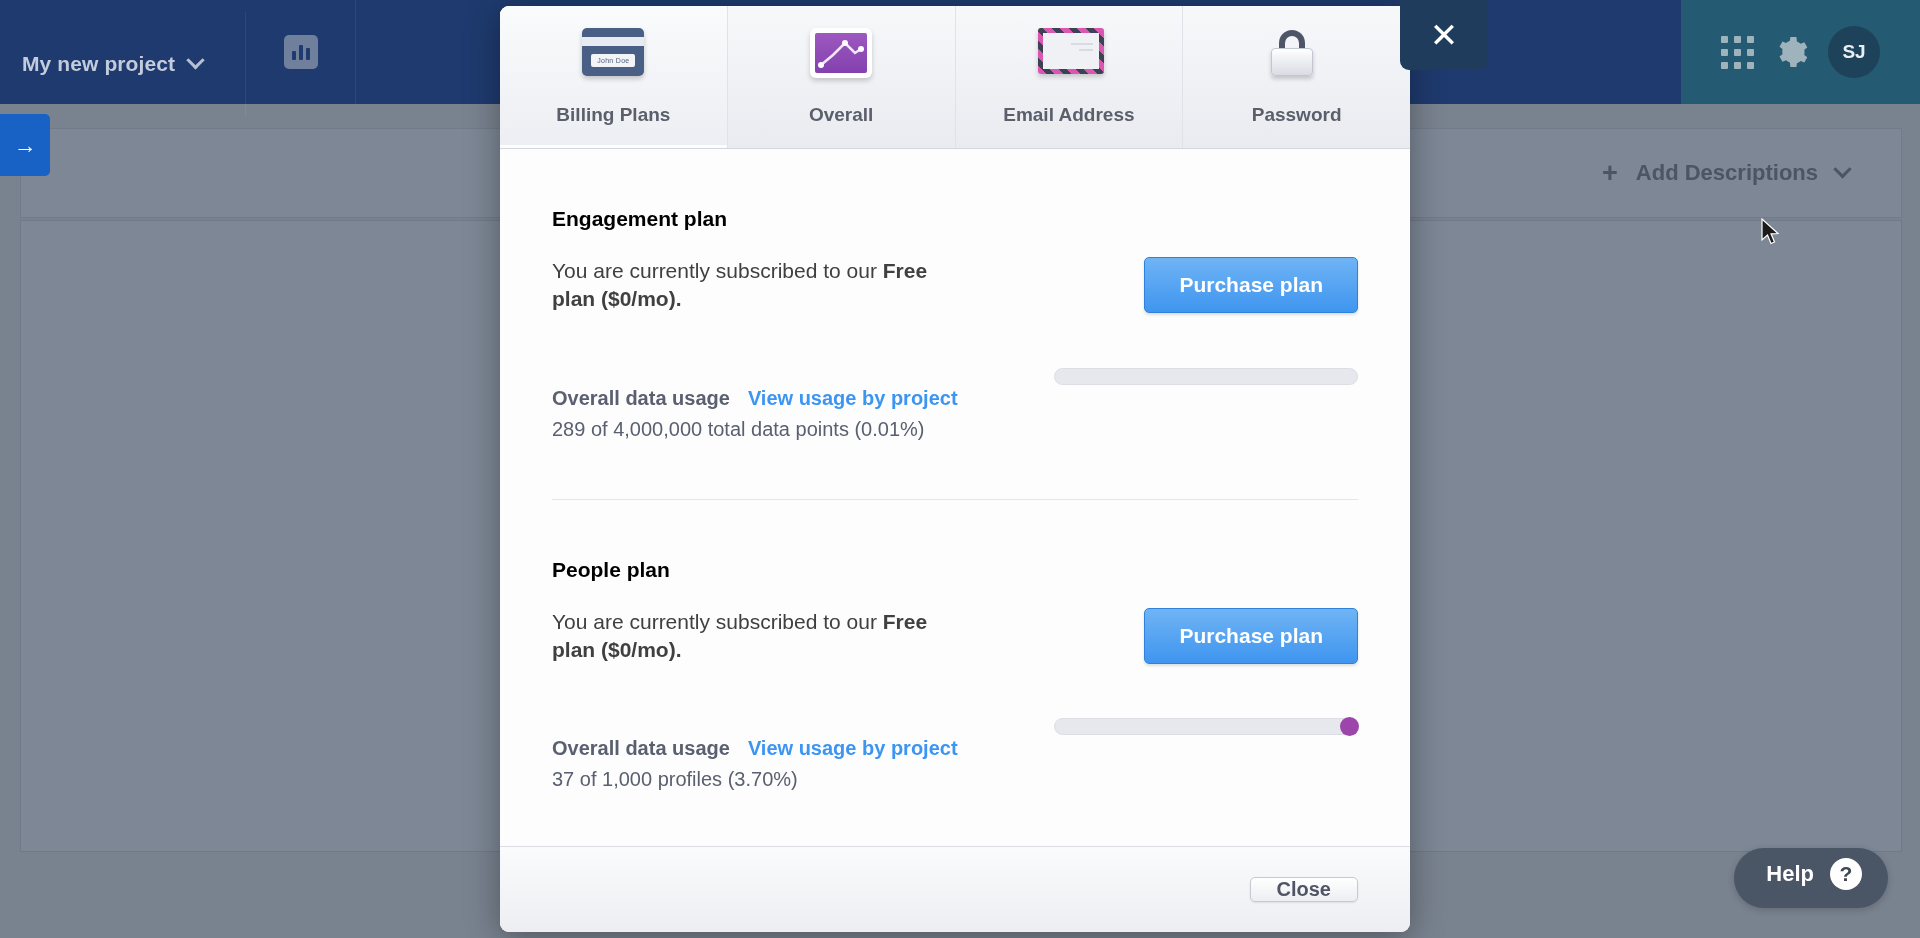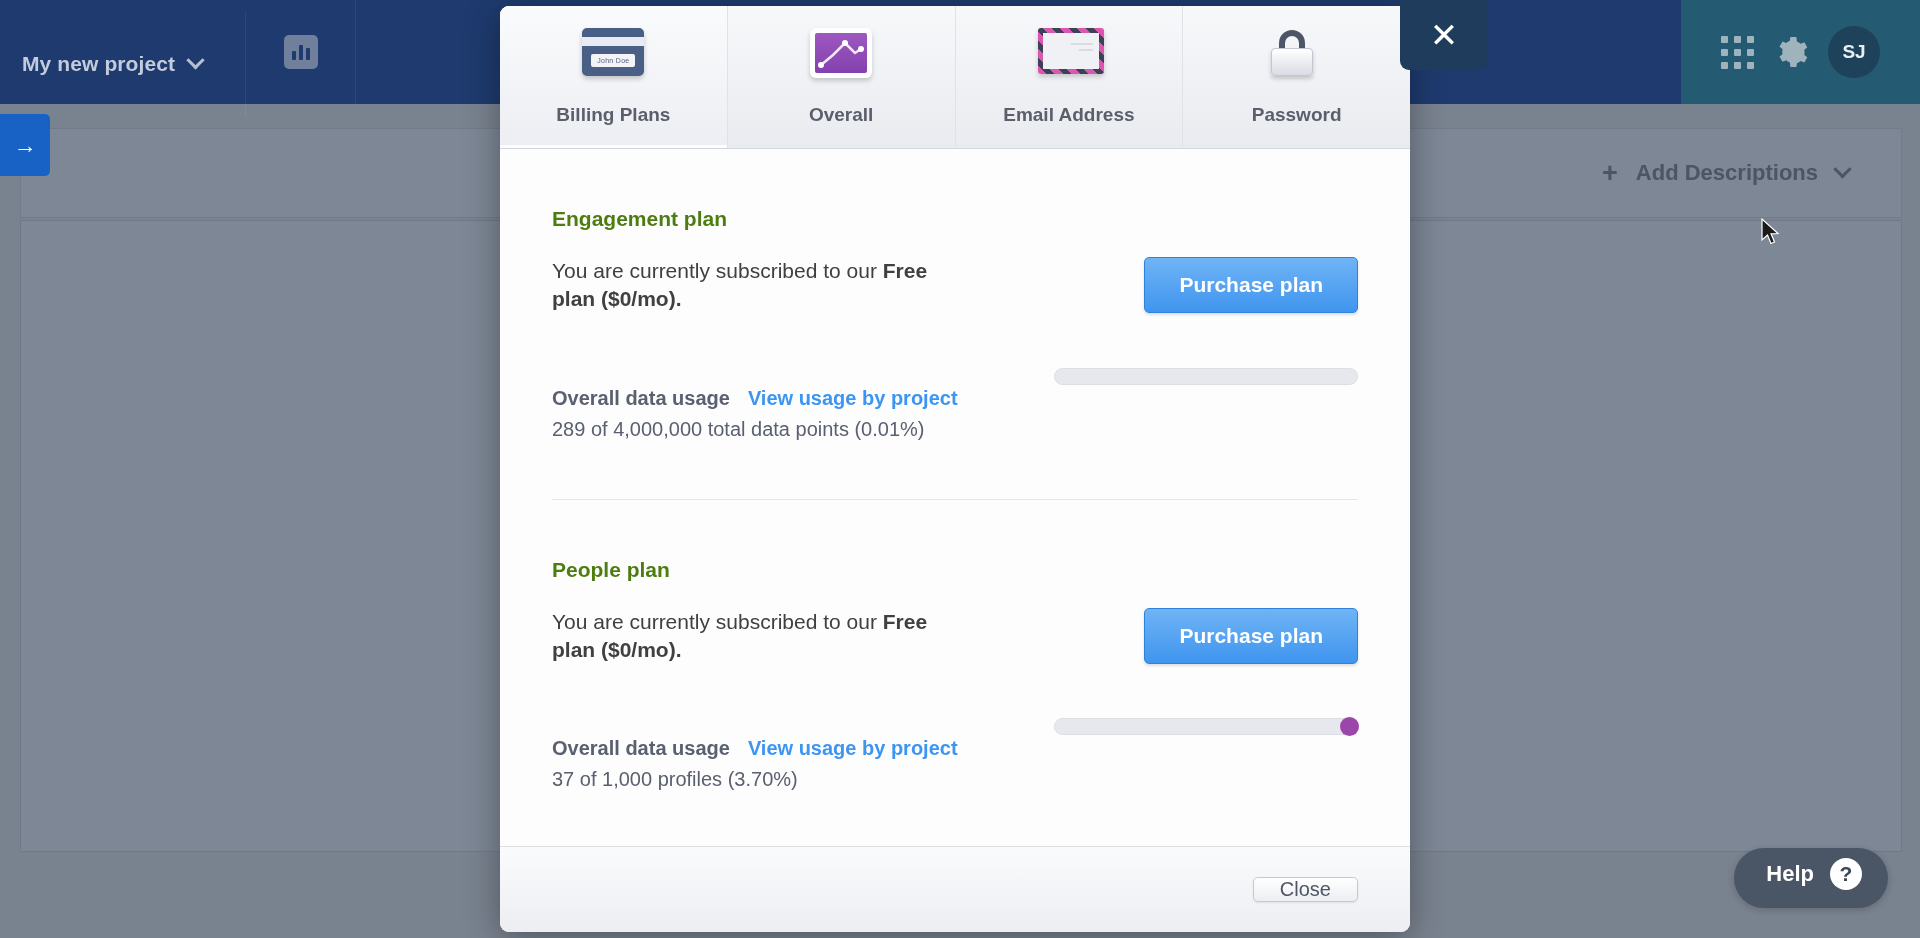--- a/index.html
+++ b/index.html
@@ -142,21 +142,21 @@
   .ic-lock { width: 52px; height: 50px; position: relative; }
   .ic-lock .shackle { position: absolute; left: 13px; top: 2px; width: 26px; height: 26px;
                       border: 6px solid #4d5566; border-bottom: none;
                       border-radius: 13px 13px 0 0; }
   .ic-lock .body { position: absolute; left: 5px; bottom: 2px; width: 42px; height: 28px;
                    background: linear-gradient(#ffffff, #d9dce4); border-radius: 4px;
                    border: 1px solid #c3c7d1; box-shadow: 0 3px 4px rgba(0,0,0,.18); }
 
   #modal-body { flex: 1; overflow: hidden; padding: 0 52px; background: #fdfdfd; position: relative; }
   .plan-block { padding-top: 58px; }
-  .plan-title { font-size: 21px; font-weight: 700; color: #4d7c0f; margin-bottom: 26px; }
+  .plan-title { font-size: 21px; font-weight: 700; color: #000000; margin-bottom: 26px; }
   .plan-row { display: flex; justify-content: space-between; align-items: flex-start; }
   .plan-desc { font-size: 21px; color: #404040; line-height: 1.35; max-width: 380px; }
   .plan-desc b { font-weight: 700; }
   .btn-purchase {
     background: linear-gradient(#6fb4f5, #3f95ef);
     border: 1px solid #2f82dc; border-radius: 5px;
     color: #fff; font-size: 21px; font-weight: 700;
     padding: 15px 34px; box-shadow: 0 2px 3px rgba(0,0,0,.13);
     white-space: nowrap;
   }
@@ -172,21 +172,21 @@
                    border-radius: 50%; background: #9c45ab; }
   .divider { height: 1px; background: #e4e6eb; margin-top: 58px; }
 
   #modal-footer {
     flex: 0 0 86px; background: linear-gradient(#fafbfc, #eceef2);
     border-top: 1px solid #dcdee4;
     display: flex; align-items: center; justify-content: flex-end; padding-right: 52px;
   }
   .btn-close {
     background: linear-gradient(#ffffff, #eceef2); border: 1px solid #c6c9d1;
-    border-radius: 5px; color: #4f5564; font-size: 20px; font-weight: 400;
+    border-radius: 5px; color: #4f5564; font-size: 20px; font-weight: 700;
     padding: 0 26px; box-shadow: 0 1px 2px rgba(0,0,0,.08);
   }
 
   #modal-close-x {
     position: absolute; left: 1400px; top: 0; width: 88px; height: 70px;
     background: #1f3c5c; border-radius: 0 0 9px 9px;
     display: flex; align-items: center; justify-content: center;
     color: #fff; font-size: 34px; font-weight: 400;
   }
 </style>

